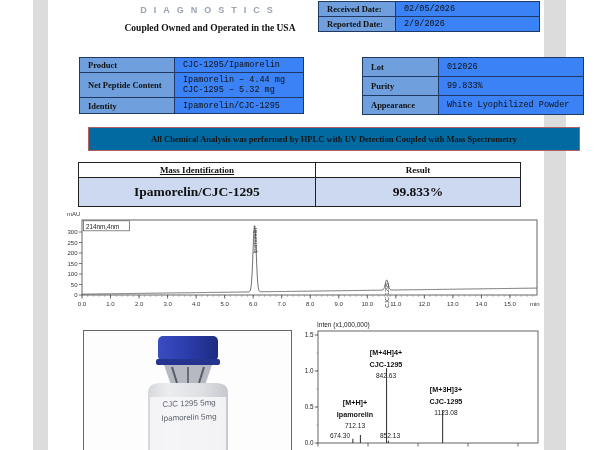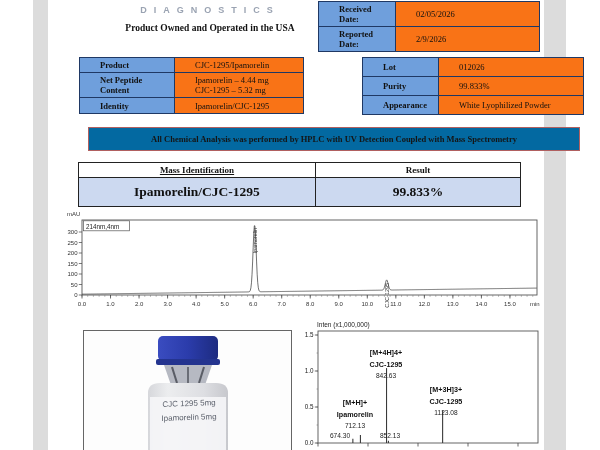--- a/index.html
+++ b/index.html
@@ -10,23 +10,23 @@
 
   .brand { position:absolute; left:0; top:5px; width:324px; text-align:center;
            font-family:"Liberation Sans", sans-serif; font-size:9px; font-weight:bold;
            letter-spacing:7px; color:#9aa3b2; }
   .tagline { position:absolute; left:0; top:23px; width:324px; text-align:center;
              font-size:9.5px; font-weight:bold; color:#111; }
   .searchable { position:absolute; left:14px; top:41px; font-size:8.5px; font-weight:bold; color:#111; }
   .searchable a { color:#1155cc; text-decoration:underline; font-weight:bold; }
 
   table.coa { border-collapse:collapse; position:absolute; table-layout:fixed; }
-  table.coa td { border:1px solid #1f3864; font-size:8.5px; padding:2px 20px; vertical-align:middle; color:#111; }
+  table.coa td { border:1px solid #1f3864; font-size:8.5px; padding:2px 8px; vertical-align:middle; color:#111; }
   td.hdr { background:#6f9fdc; font-weight:bold; }
-  td.val { background:#f97316; }
+  td.val { background:#3b82f6;font-family:Liberation Mono, monospace; }
 
   #dates-table  { left:270px; top:1px;  width:222px; }
   #dates-table td { height:15px; }
   #prod-table   { left:31px;  top:57px; width:225px; }
   #lot-table    { left:270px; top:57px; width:222px;margin-left:44px; }
   #lot-table td { height:19px; }
 
   .banner { position:absolute; left:40px; top:127px; width:492px; height:24px;
             background:#0369a1; border:1px solid #b06060; display:flex; align-items:center;
             justify-content:center; font-size:8.5px; font-weight:bold; color:#151515; text-align:center; }
@@ -63,21 +63,21 @@
         <td class="hdr" style="width:77px;">Received Date:</td>
         <td class="val">02/05/2026</td>
       </tr>
       <tr>
         <td class="hdr">Reported Date:</td>
         <td class="val">2/9/2026</td>
       </tr>
     </tbody>
       </table>
 
-    <div class="tagline">Product Owned and Operated in the USA</div>
+    <div class="tagline">Coupled Owned and Operated in the USA</div>
 
 
     <table class="coa" id="prod-table">
       <tbody>
           <tr>
         <td class="hdr" style="width:95px; height:15px;">Product</td>
         <td class="val">CJC-1295/Ipamorelin</td>
       </tr>
       <tr>
         <td class="hdr" style="height:25px;">Net Peptide Content</td>

